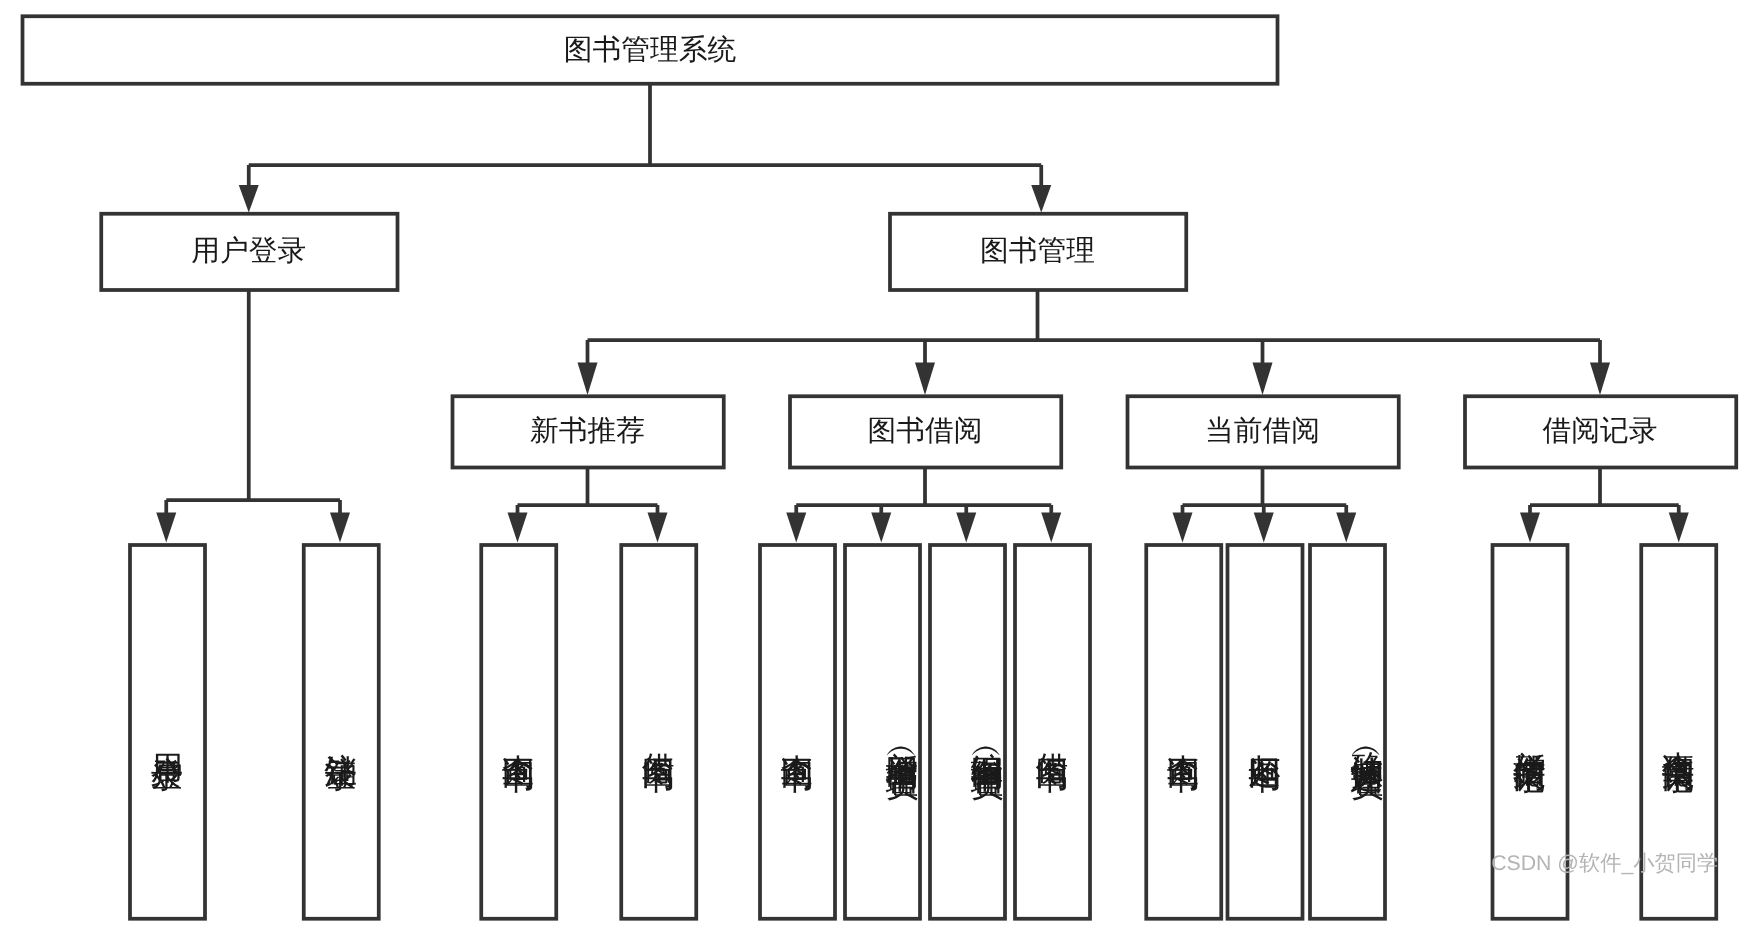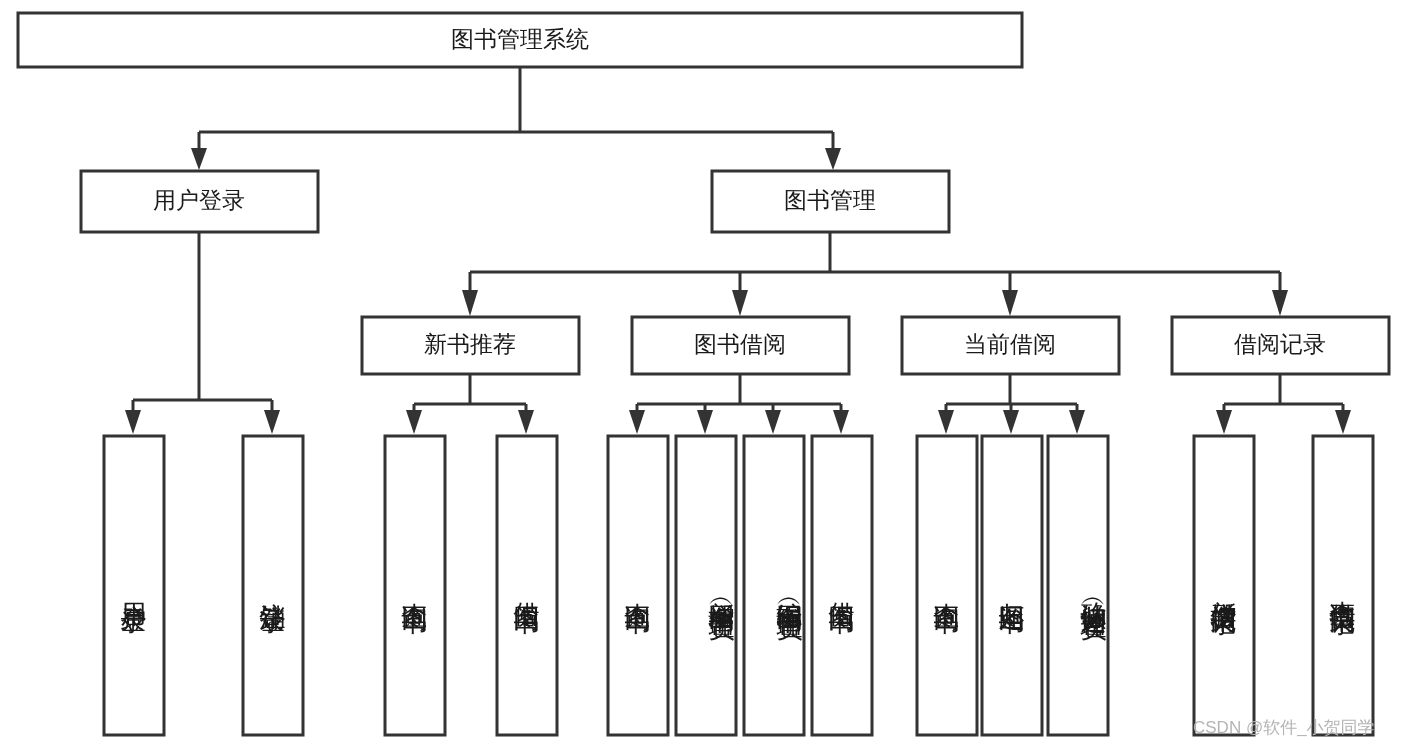--- a/index.html
+++ b/index.html
@@ -65,21 +65,21 @@
     white-space: nowrap;
     pointer-events: none;
   }
   .watermark {
     position: absolute;
     font-family: "Liberation Sans", "DejaVu Sans", sans-serif;
     font-size: 17px;
     color: #b4b4b4;
     white-space: nowrap;
     left: 1193px;
-    top: 716px;
+    top: 679px;
   }
 </style>
 </head>
 <body>
 
 <div id="diagram-root">
 
   <svg class="diagram-canvas" viewBox="0 0 1405 747" xmlns="http://www.w3.org/2000/svg">
 
     <g>

